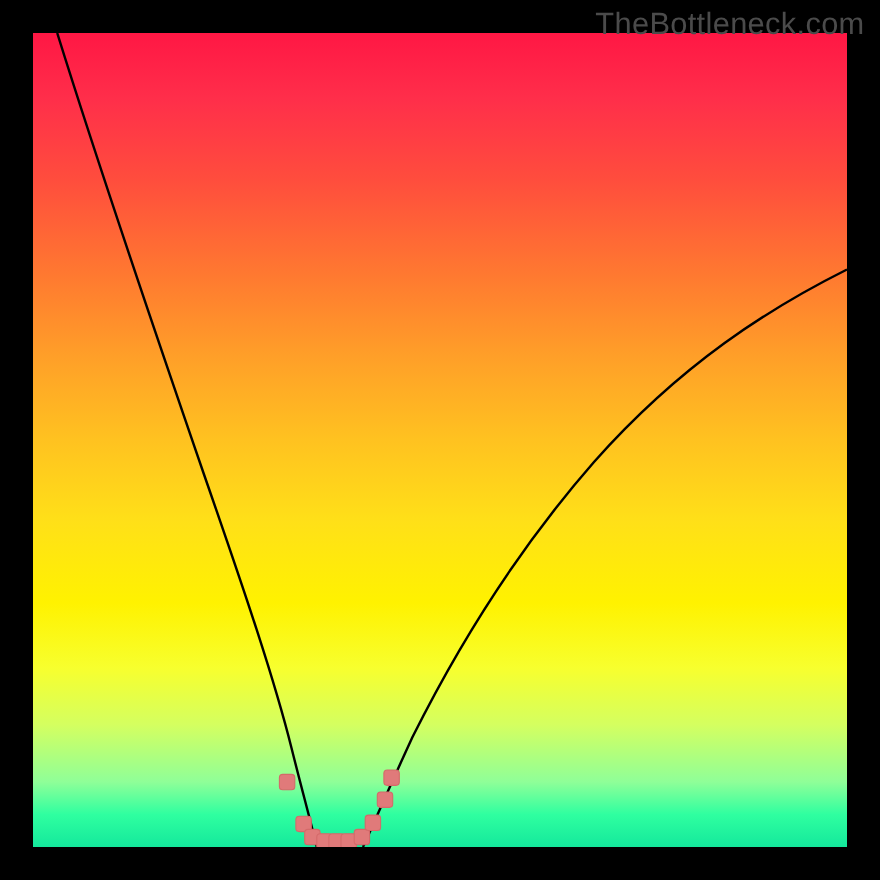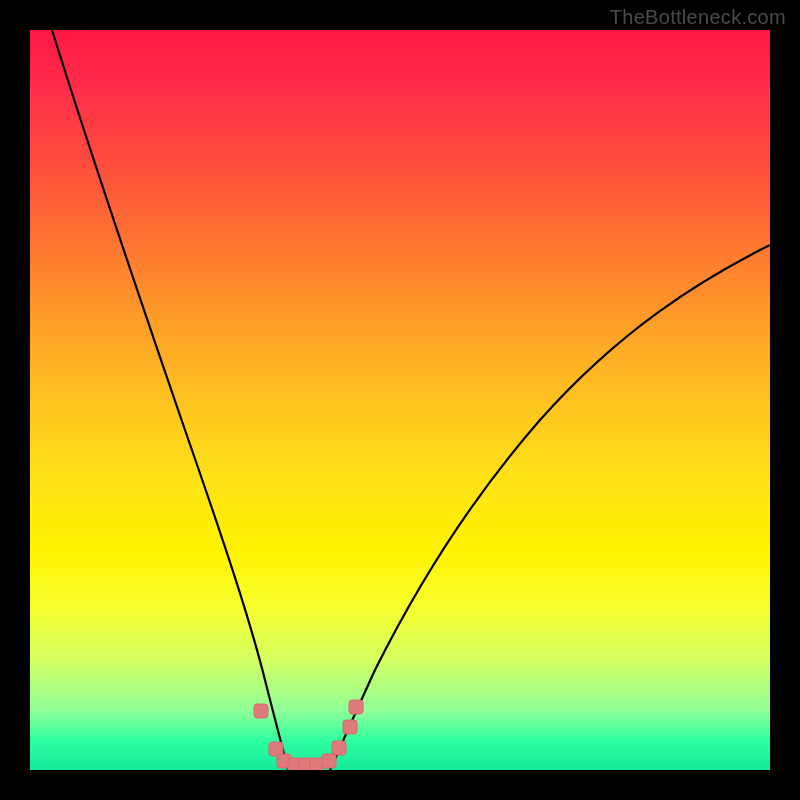--- a/index.html
+++ b/index.html
@@ -8,21 +8,21 @@
     height: 800px;
     background: #000;
     position: relative;
     font-family: Arial, sans-serif;
   }
   .watermark {
     position: absolute;
     top: 6px;
     right: 14px;
     color: #4b4b4b;
-    font-size: 20px;
+    font-size: 28px;
     font-weight: 500;
     z-index: 10;
     letter-spacing: 0.3px;
   }
   .plot-area {
     position: absolute;
     left: 30px;
     top: 30px;
     width: 740px;
     height: 740px;

